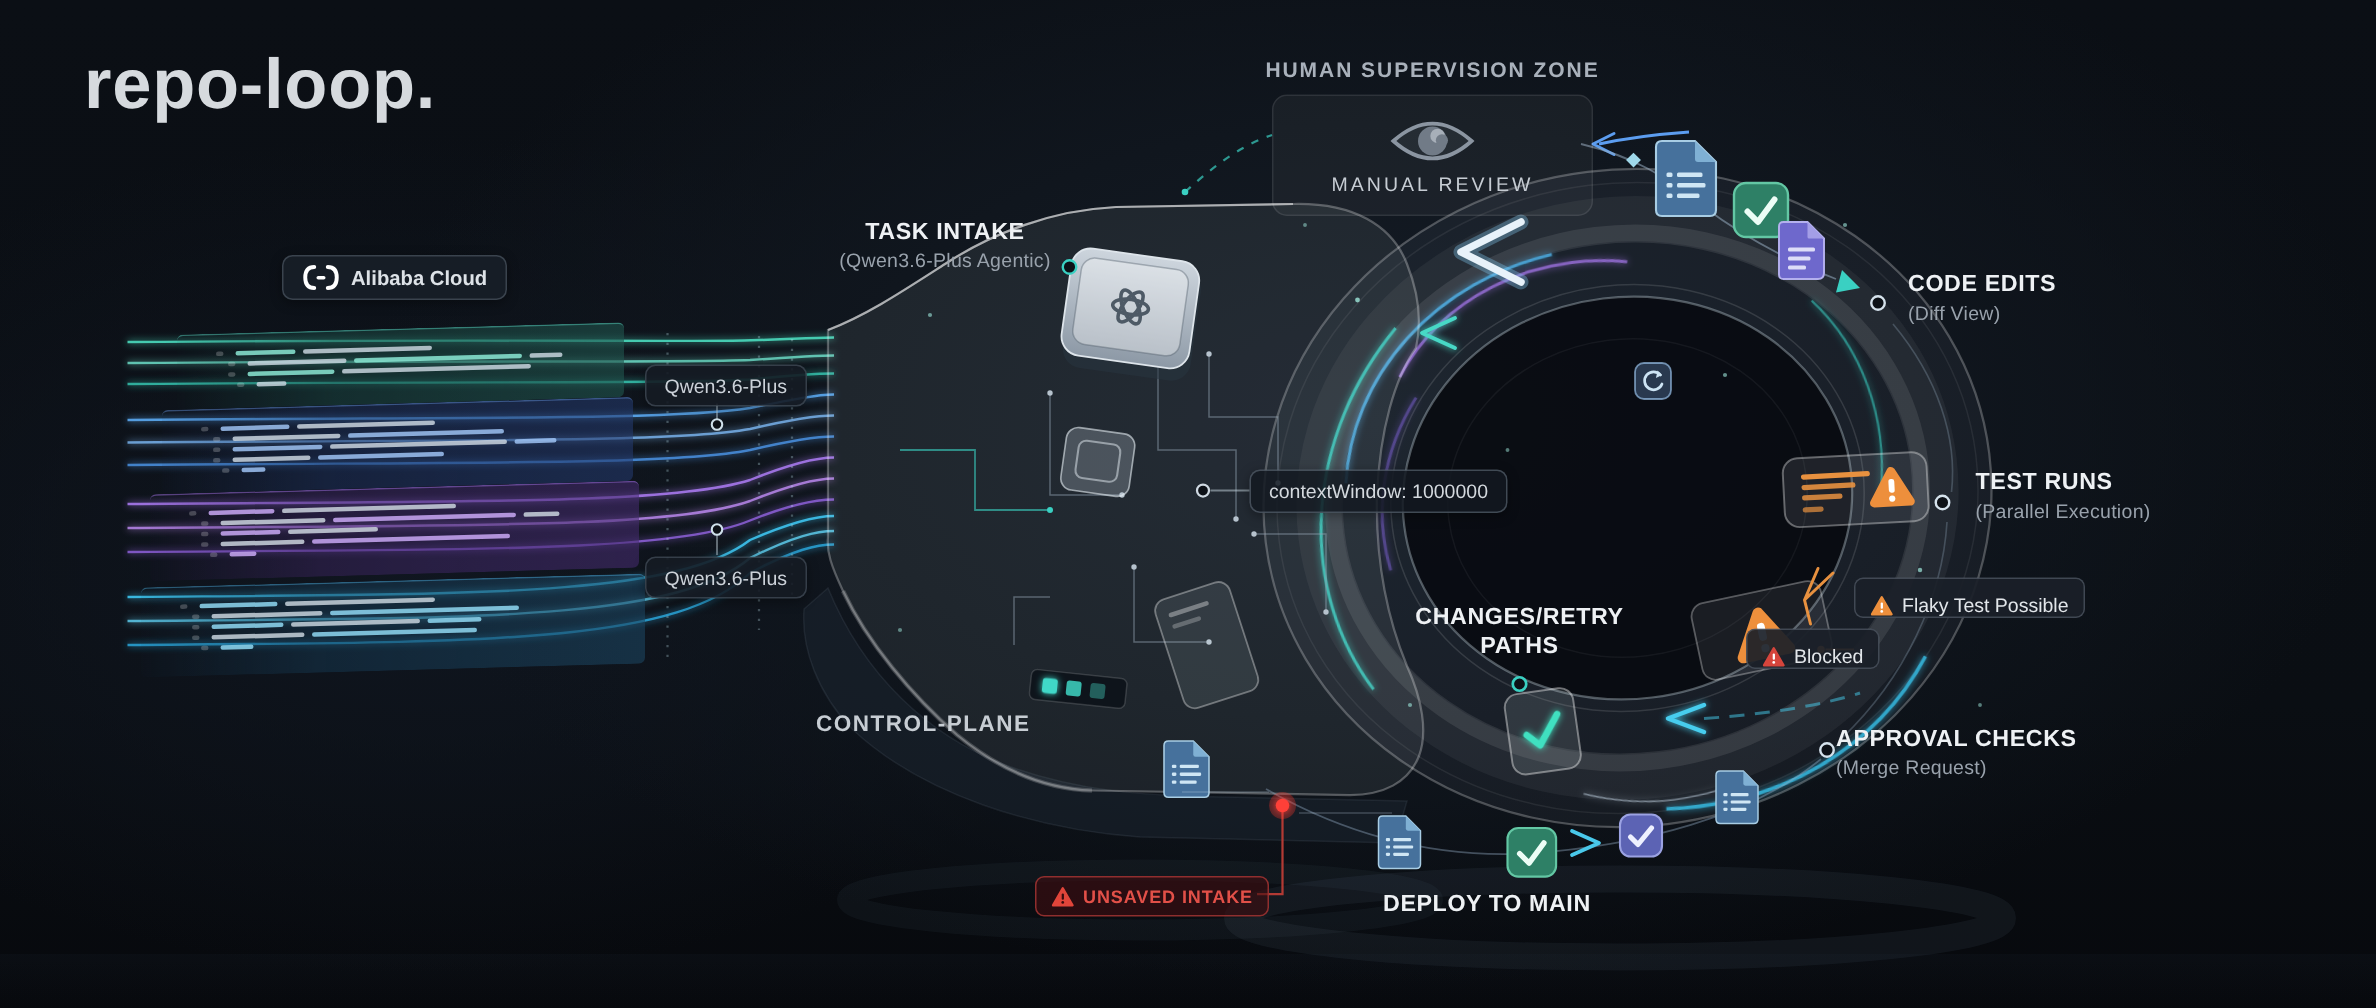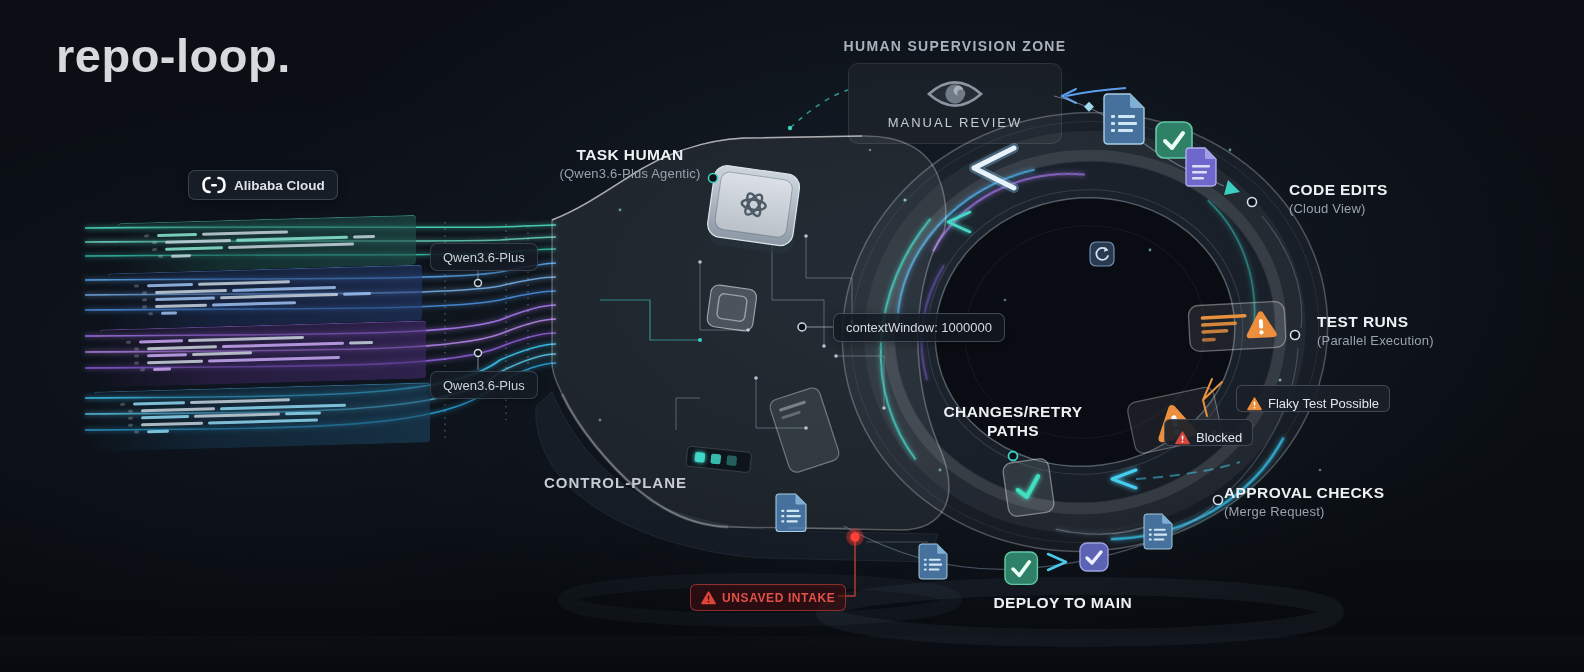--- a/index.html
+++ b/index.html
@@ -27,25 +27,25 @@
   #qwen-bottom{left:430px;top:371px;}
   .mini-chip{height:26px;font-size:13px;color:#ccd2d9;background:rgba(21,27,35,.9);border:1px solid rgba(125,140,155,.32);}
   #supervision-title{left:790px;top:38px;width:330px;text-align:center;font-size:14px;font-weight:600;color:#a9b1bb;letter-spacing:1.3px;}
   #supervision-panel{
     left:848px;top:63px;width:212px;height:79px;border-radius:10px;
     background:rgba(255,255,255,.045);border:1px solid rgba(255,255,255,.09);
     display:flex;flex-direction:column;align-items:center;justify-content:center;gap:4px;
   }
   #manual-review-label{font-size:13px;font-weight:500;color:#c6ccd3;letter-spacing:2px;}
   #task-intake{left:528px;top:145px;width:204px;text-align:center;}
-  #code-edits{left:1272px;top:180px;margin-left:17px;}
+  #code-edits{left:1272px;top:180px;}
   #test-runs{left:1317px;top:312px;}
   #approval-checks{left:1224px;top:483px;}
   #rollback{left:918px;top:402px;width:190px;text-align:center;}
-  #deploy{left:922px;top:593px;width:210px;text-align:right;}
+  #deploy{left:922px;top:593px;width:210px;text-align:left;}
   #control-plane{left:544px;top:457px;font-size:15px;font-weight:600;color:#c7cdd3;letter-spacing:1px;margin-top:17px;}
   #context-pill{left:833px;top:313px;height:27px;font-size:13px;color:#d4d9de;background:rgba(19,25,33,.85);border:1px solid rgba(130,145,160,.42);}
   .tag{
     display:flex;align-items:flex-end;gap:6px;height:25px;padding:0 10px;border-radius:6px;
     background:rgba(26,32,40,.92);border:1px solid rgba(140,152,166,.35);
     color:#e2e6ea;font-size:13px;white-space:nowrap;
   }
   #flaky-badge{left:1236px;top:385px;}
   #blocked-badge{left:1164px;top:419px;}
   #unsaved-badge{
@@ -457,27 +457,27 @@
     <svg width="58" height="34" viewBox="0 0 60 34">
       <path d="M3,17 Q30,-7 57,17 Q30,41 3,17 Z" fill="rgba(120,130,142,0.12)" stroke="#8b95a1" stroke-width="2.6"></path>
       <circle cx="30" cy="17" r="10" fill="#717b87"></circle>
       <circle cx="33.5" cy="13.5" r="5" fill="#a7afb9"></circle>
       <circle cx="36.5" cy="16.5" r="4.2" fill="#717b87"></circle>
     </svg>
     <div id="manual-review-label">MANUAL REVIEW</div>
   </div>
 
   <div id="task-intake" class="abs">
-    <div class="lbl-title">TASK HUMAN</div>
+    <div class="lbl-title">TASK INTAKE</div>
     <div class="lbl-sub">(Qwen3.6-Plus Agentic)</div>
   </div>
 
   <div id="code-edits" class="abs">
     <div class="lbl-title">CODE EDITS</div>
-    <div class="lbl-sub">(Cloud View)</div>
+    <div class="lbl-sub">(Diff View)</div>
   </div>
 
   <div id="test-runs" class="abs">
     <div class="lbl-title">TEST RUNS</div>
     <div class="lbl-sub">(Parallel Execution)</div>
   </div>
 
   <div id="approval-checks" class="abs">
     <div class="lbl-title">APPROVAL CHECKS</div>
     <div class="lbl-sub">(Merge Request)</div>

